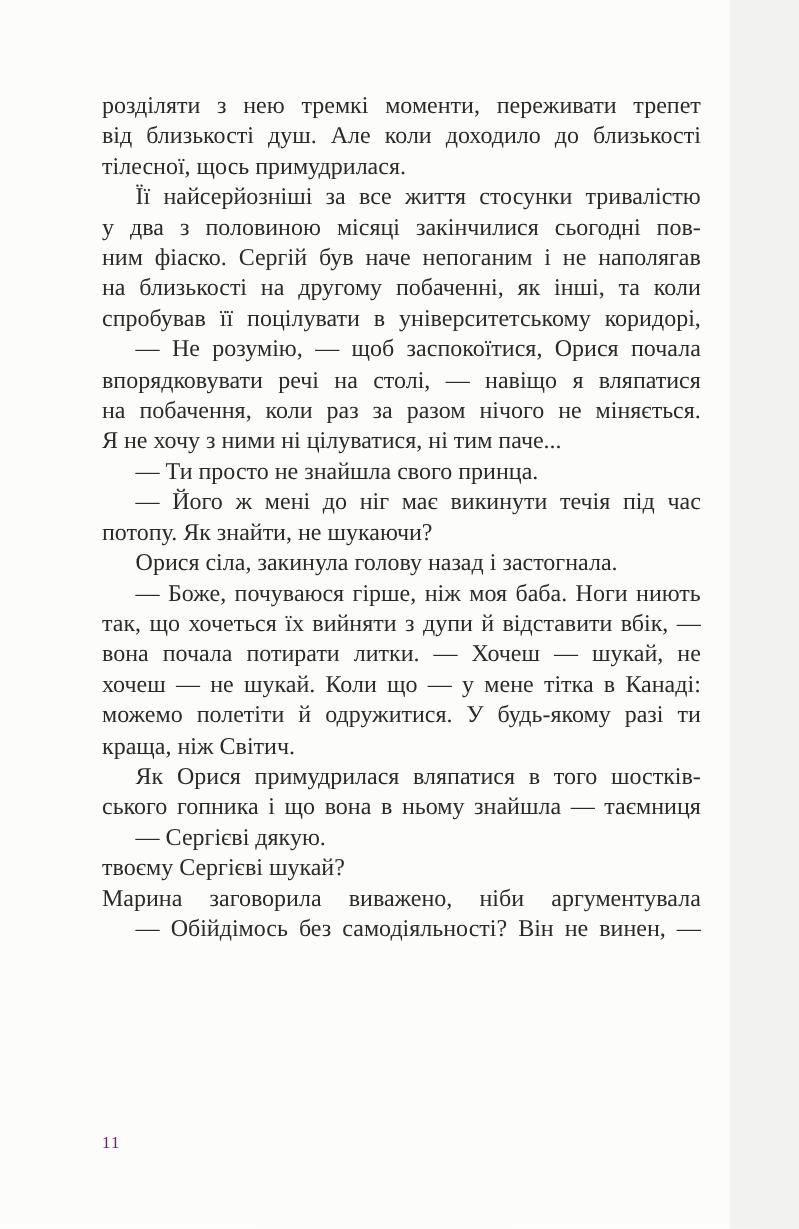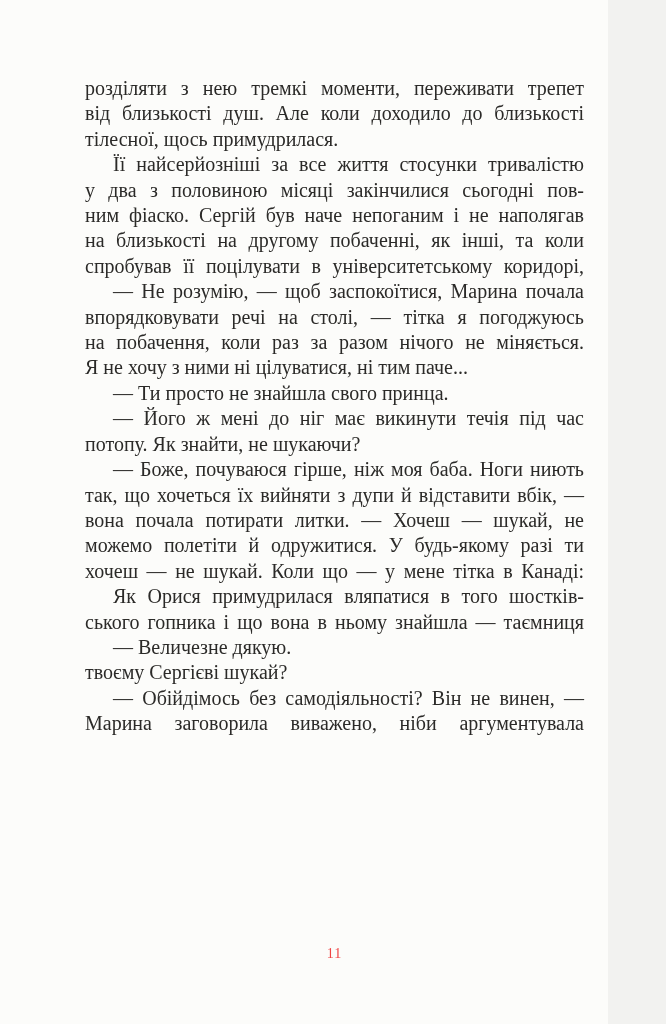--- a/index.html
+++ b/index.html
@@ -41,73 +41,76 @@
     text-align-last: left;
   }
   .line.indented {
     padding-left: 28px;
   }
   .page-number {
     position: absolute;
     left: 85px;
     top: 946px;
     width: 499px;
-    text-align: center;
     font-family: "Liberation Serif", "DejaVu Serif", serif;
     font-size: 14px;
     letter-spacing: 1px;
-    color: #ef4444;
+    color: #701a75;
   }
 </style>
 </head>
 <body>
 
 <div class="book-page">
   <div class="text-block">
       <div class="paragraph">
         <div class="line">розділяти з нею тремкі моменти, переживати трепет</div>
         <div class="line">від близькості душ. Але коли доходило до близькості</div>
         <div class="line para-end">тілесної, щось примудрилася.</div>
       </div>
       <div class="paragraph">
         <div class="line indented">Її найсерйозніші за все життя стосунки тривалістю</div>
         <div class="line">у два з половиною місяці закінчилися сьогодні пов-</div>
         <div class="line">ним фіаско. Сергій був наче непоганим і не наполягав</div>
         <div class="line">на близькості на другому побаченні, як інші, та коли</div>
         <div class="line">спробував її поцілувати в університетському коридорі,</div>
       </div>
       <div class="paragraph">
-        <div class="line indented">— Не розумію, — щоб заспокоїтися, Марина почала</div>
-        <div class="line">впорядковувати речі на столі, — тітка я погоджуюсь</div>
+        <div class="line indented">— Не розумію, — щоб заспокоїтися, Орися почала</div>
+        <div class="line">впорядковувати речі на столі, — навіщо я вляпатися</div>
         <div class="line">на побачення, коли раз за разом нічого не міняється.</div>
         <div class="line para-end">Я не хочу з ними ні цілуватися, ні тим паче...</div>
       </div>
       <div class="paragraph">
         <div class="line indented para-end">— Ти просто не знайшла свого принца.</div>
       </div>
       <div class="paragraph">
         <div class="line indented">— Його ж мені до ніг має викинути течія під час</div>
         <div class="line para-end">потопу. Як знайти, не шукаючи?</div>
       </div>
       <div class="paragraph">
+        <div class="line indented para-end">Орися сіла, закинула голову назад і застогнала.</div>
+      </div>
+      <div class="paragraph">
         <div class="line indented">— Боже, почуваюся гірше, ніж моя баба. Ноги ниють</div>
         <div class="line">так, що хочеться їх вийняти з дупи й відставити вбік, —</div>
         <div class="line">вона почала потирати литки. — Хочеш — шукай, не</div>
+        <div class="line">хочеш — не шукай. Коли що — у мене тітка в Канаді:</div>
         <div class="line">можемо полетіти й одружитися. У будь-якому разі ти</div>
-        <div class="line">хочеш — не шукай. Коли що — у мене тітка в Канаді:</div>
+        <div class="line para-end">краща, ніж Світич.</div>
       </div>
       <div class="paragraph">
         <div class="line indented">Як Орися примудрилася вляпатися в того шостків-</div>
         <div class="line">ського гопника і що вона в ньому знайшла — таємниця</div>
       </div>
       <div class="paragraph">
-        <div class="line indented para-end">— Величезне дякую.</div>
+        <div class="line indented para-end">— Сергієві дякую.</div>
       </div>
       <div class="paragraph">
         <div class="line para-end">твоєму Сергієві шукай?</div>
       </div>
       <div class="paragraph">
+        <div class="line">Марина заговорила виважено, ніби аргументувала</div>
         <div class="line indented">— Обійдімось без самодіяльності? Він не винен, —</div>
-        <div class="line">Марина заговорила виважено, ніби аргументувала</div>
       </div>
     </div>
   <div class="page-number">11</div>
 </div>
 
 </body></html>

